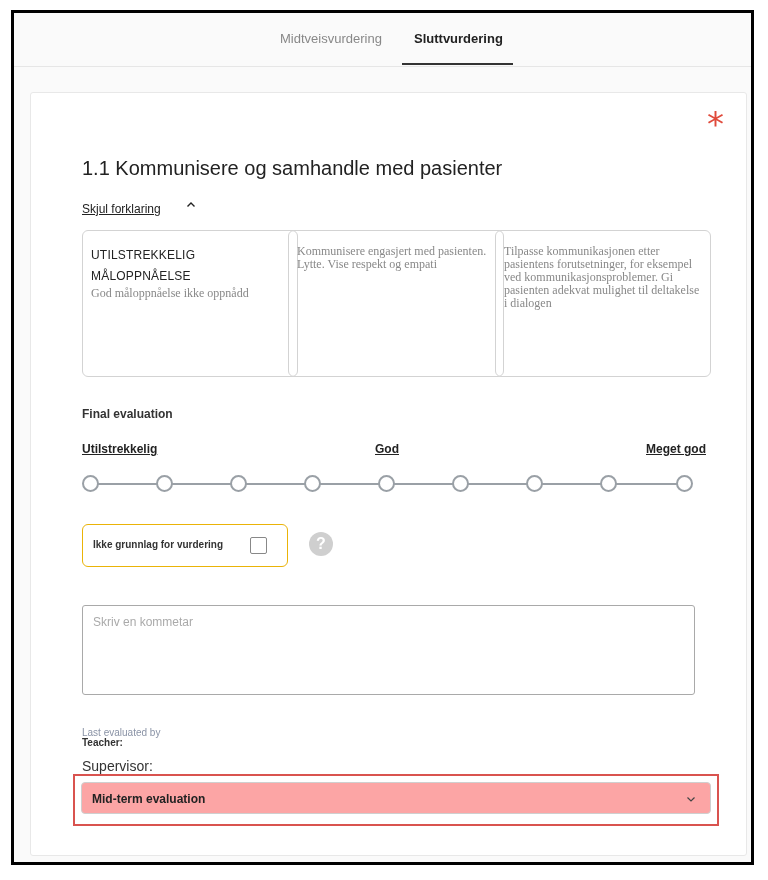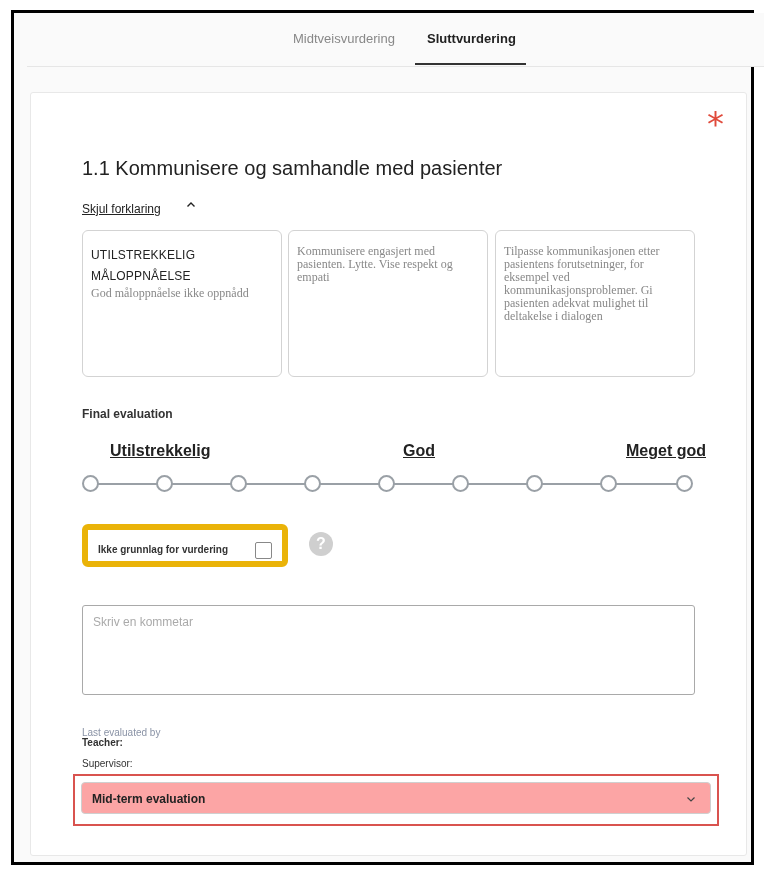--- a/index.html
+++ b/index.html
@@ -4,21 +4,21 @@
 <style>
   * { box-sizing: border-box; margin: 0; padding: 0; }
   html, body { width: 768px; height: 880px; background: #ffffff; overflow: hidden; }
   body { font-family: "Liberation Sans", sans-serif; color: #222; position: relative; }
 
   .frame {
     position: absolute; left: 11px; top: 10px; width: 743px; height: 855px;
     border: 3px solid #000; background: #fafafa;
   }
   .tabbar {
-    position: absolute; left: 13px; top: 0; width: 100%; height: 54px;
+    position: absolute; left: 0; top: 0; width: 100%; height: 54px;
     background: #fafafa; border-bottom: 1px solid #e6e6e6;
   }
   .tab {
     position: absolute; top: 18px; font-size: 13px; cursor: pointer;
   }
   .tab.inactive { left: 266px; color: #888; }
   .tab.active { left: 400px; color: #222; font-weight: bold; }
   .tab-underline {
     position: absolute; left: 388px; top: 50px; width: 111px; height: 2px; background: #333;
   }
@@ -36,53 +36,53 @@
   }
   .toggle-link {
     position: absolute; left: 51px; top: 109px; font-size: 12px; color: #222;
     text-decoration: underline; cursor: pointer; text-align: right;
   }
   .toggle-chevron {
     position: absolute; left: 155px; top: 106px; font-size: 12px; color: #222;
   }
   .levels { position: absolute; left: 51px; top: 137px; width: 613px; height: 147px; }
   .level-box {
-    position: absolute; top: 0; width: 200px; height: 147px;
+    position: absolute; top: 0; width: 216px; height: 147px;
     border: 1px solid #d3d3d3; border-radius: 6px; padding: 14px 8px 10px 8px;
   }
   .level-box:nth-child(1) { left: 0; }
   .level-box:nth-child(2) { left: 206px; }
   .level-box:nth-child(3) { left: 413px; }
   .level-title { font-size: 12px; color: #222; line-height: 21px; letter-spacing: 0.2px; }
   .level-desc { font-size: 12px; color: #888; line-height: 13px; font-family: Liberation Serif, serif; }
 
   .section-label {
     position: absolute; left: 51px; top: 314px; font-size: 12px; font-weight: bold; color: #333;
   }
   .scale-label {
-    position: absolute; top: 349px; font-size: 16px; font-weight: bold; text-decoration: underline;
-    color: #222; cursor: pointer; margin-left: 28px;
+    position: absolute; top: 349px; font-size: 12px; font-weight: bold; text-decoration: underline;
+    color: #222; cursor: pointer;
   }
   .scale-label.low { left: 51px; }
   .scale-label.mid { left: 344px; }
   .scale-label.high { right: 40px; }
   .scale {
     position: absolute; left: 51px; top: 382px; width: 613px; height: 18px;
   }
   .scale-line {
     position: absolute; left: 8px; right: 8px; top: 8px; height: 2px; background: #9aa0a6;
   }
   .scale-dot {
     position: absolute; top: 0; width: 17px; height: 17px; border-radius: 50%;
     background: #fff; border: 2px solid #9aa0a6; cursor: pointer;
   }
 
   .no-basis {
     position: absolute; left: 51px; top: 431px; width: 206px; height: 43px;
-    border: 6px solid #eab308; border-radius: 6px;
+    border: 1px solid #eab308; border-radius: 6px;
   }
   .no-basis-label {
     position: absolute; left: 10px; top: 14px; font-size: 10px; font-weight: bold; color: #333;
   }
   .no-basis-checkbox {
     position: absolute; left: 167px; top: 12px; width: 17px; height: 17px;
     border: 1.5px solid #888; border-radius: 2px; background: #fff; cursor: pointer;
   }
   .help-icon {
     position: absolute; left: 278px; top: 439px; width: 24px; height: 24px; border-radius: 50%;
@@ -92,21 +92,21 @@
 
   .comment {
     position: absolute; left: 51px; top: 512px; width: 613px; height: 90px;
     border: 1px solid #a9a9a9; border-radius: 3px; padding: 9px 10px;
     font-family: "Liberation Sans", sans-serif; font-size: 12px; color: #333; resize: none; outline: none;
   }
   .comment::placeholder { color: #aaa; }
 
   .last-eval { position: absolute; left: 51px; top: 622px; font-size: 10px; color: #8a93a6; margin-top: 12px; }
   .teacher { position: absolute; left: 51px; top: 644px; font-size: 10px; font-weight: bold; color: #333; }
-  .supervisor { position: absolute; left: 51px; top: 665px; font-size: 10px; color: #333; }
+  .supervisor { position: absolute; left: 51px; top: 665px; font-size: 14px; color: #333; }
 
   .highlight {
     position: absolute; left: 42px; top: 681px; width: 646px; height: 52px;
     border: 2px solid #d9534f;
   }
   .select {
     position: absolute; left: 50px; top: 689px; width: 630px; height: 32px;
     background: #fca5a5; border: 1px solid #cfcfcf; border-radius: 4px; cursor: pointer;
   }
   .select-value {

